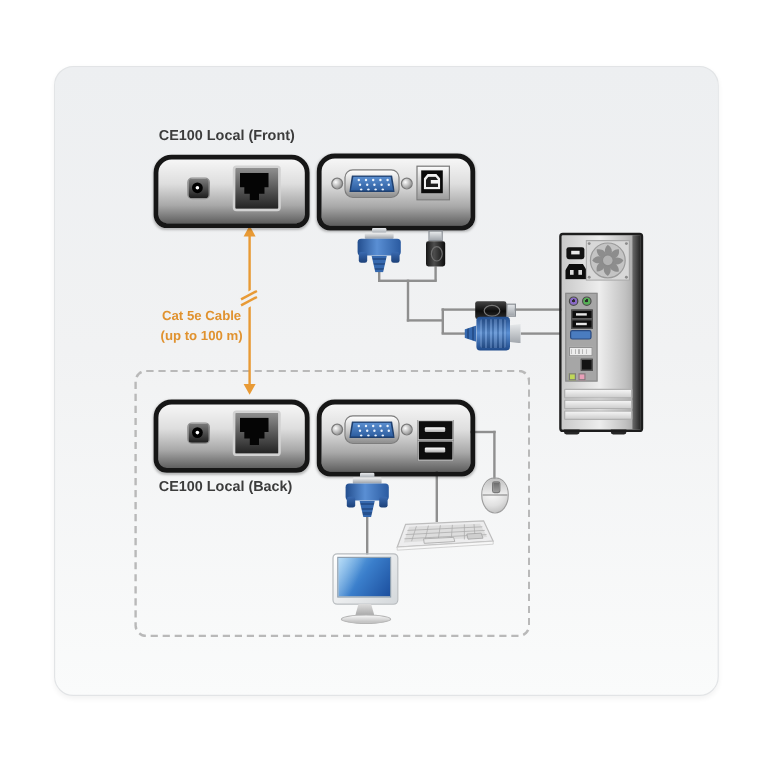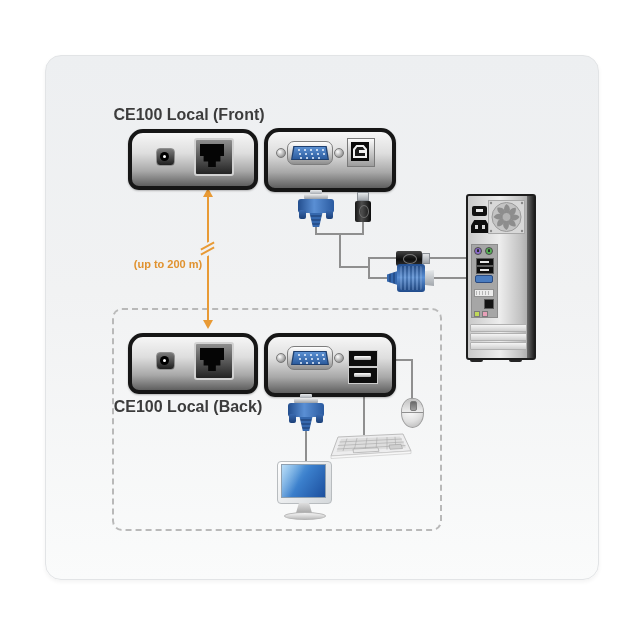--- a/index.html
+++ b/index.html
@@ -10,21 +10,21 @@
   
   .panel{left:45px;top:55px;width:552px;height:523px;border-radius:16px;
     background:linear-gradient(180deg,#edeff1 0%,#f1f2f3 45%,#fafbfb 100%);
     border:1px solid #e2e4e6;box-shadow:0 2px 4px rgba(0,0,0,.05);}
 
   
   .remote-zone{left:112px;top:308px;width:326px;height:219px;border:2px dashed #b9b9b9;
     border-radius:10px;background:transparent;}
 
   
-  .dev-label{font-size:16px;font-weight:bold;color:#3c3c3c;text-align:center;}
+  .dev-label{font-size:12px;font-weight:bold;color:#3c3c3c;text-align:center;}
   .lbl-local{left:106px;top:106px;width:166px;}
   .lbl-remote{left:104px;top:398px;width:168px;}
   .cable-label{left:112px;top:256px;width:112px;font-size:11px;font-weight:bold;
     color:#e0922f;text-align:center;line-height:16px;}
 
   
   .arrow-line{left:207px;top:196px;width:2px;height:126px;background:#e89a35;}
   .arrow-head{width:0;height:0;border-left:5px solid transparent;border-right:5px solid transparent;}
   .arrow-up{left:203px;top:188px;border-bottom:9px solid #e89a35;}
   .arrow-down{left:203px;top:320px;border-top:9px solid #e89a35;}
@@ -196,21 +196,22 @@
 <div class="abs wire" style="left:368px;top:277px;width:21px;height:2px;"></div>
 <div class="abs wire" style="left:434px;top:277px;width:33px;height:2px;"></div>
 <div class="abs wire" style="left:305px;top:428px;width:2px;height:35px;"></div>
 <div class="abs wire" style="left:374px;top:359px;width:39px;height:2px;"></div>
 <div class="abs wire" style="left:411px;top:359px;width:2px;height:41px;"></div>
 <div class="abs wire" style="left:363px;top:385px;width:2px;height:50px;"></div>
 
 <div class="abs dev-label lbl-local">CE100 Local (Front)</div>
 <div class="abs dev-label lbl-remote">CE100 Local (Back)</div>
 <div class="abs cable-label">
-  <div>(up to 200 m)</div>
+  <div>Cat 5e Cable</div>
+  <div>(up to 100 m)</div>
 </div>
 
 <div class="abs arrow-line"></div>
 <div class="abs arrow-head arrow-up"></div>
 <div class="abs arrow-head arrow-down"></div>
 <div class="abs brk-mask"></div>
 <div class="abs brk-bar brk1"></div>
 <div class="abs brk-bar brk2"></div>
 
 <div class="abs device dev1">

